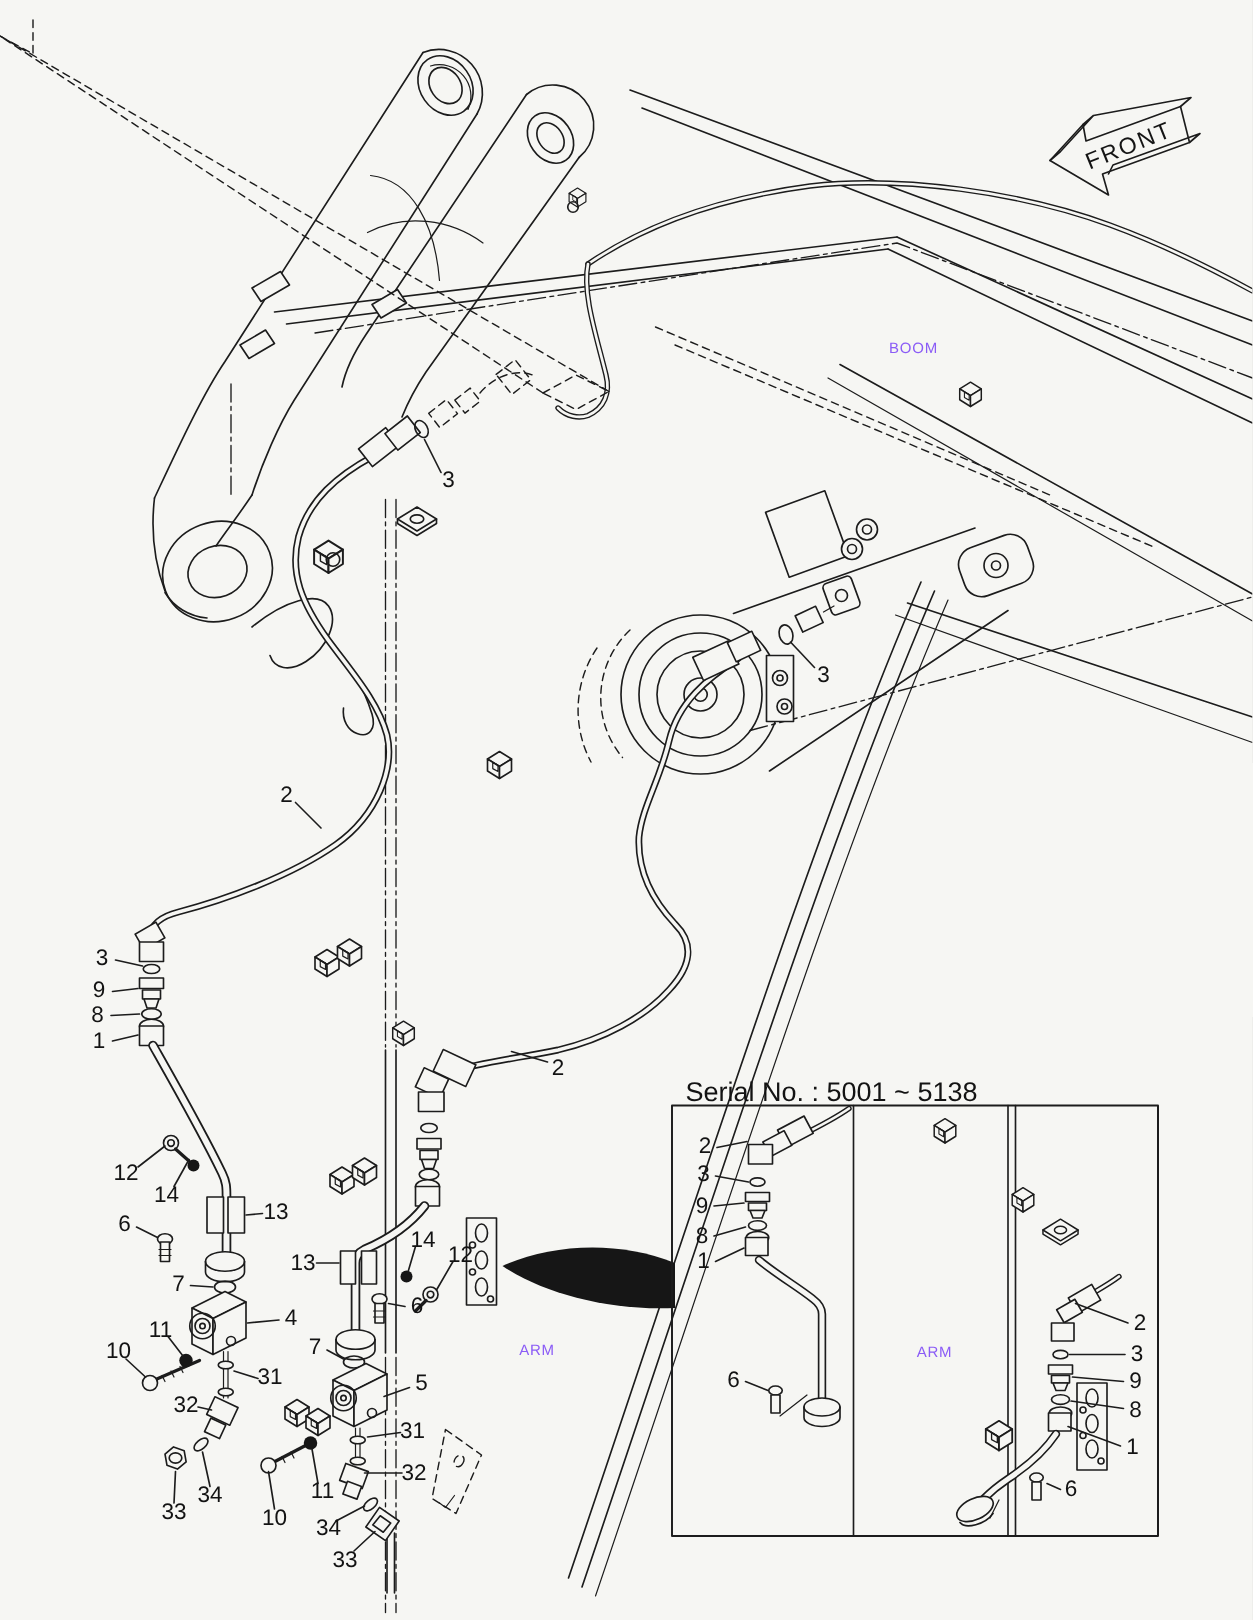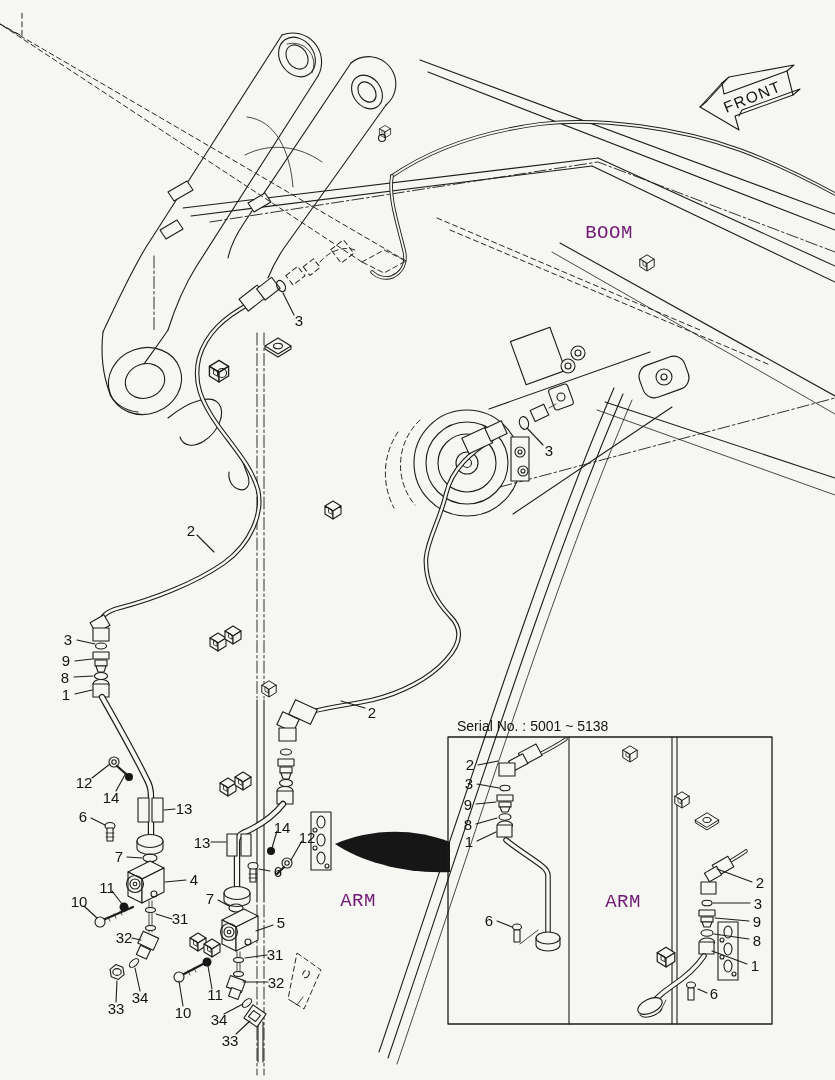--- a/index.html
+++ b/index.html
@@ -16,23 +16,23 @@
   #art .po{stroke-width:6.4;}           
   #art .pi{stroke:#f6f6f3;stroke-width:4;}   
   #art .th{stroke-width:.8;}
   #art .ld{stroke-width:.9;}
   #art .w2{stroke-width:2.2;}
   #art .dash{stroke-dasharray:5 3.5;stroke-width:.95;}
   #art .cl{stroke-dasharray:12 3 2.5 3;stroke-width:.9;}
   #art text{stroke:none;fill:#141414;}
   .callout{position:absolute;transform:translate(-50%,-50%);font-size:15px;color:#131313;
            line-height:1;white-space:nowrap;}
-  .lbl{position:absolute;transform:translate(-50%,-50%);font-size:19px;letter-spacing:.5px;
-       color:#701a75;white-space:nowrap;font-family:Liberation Mono, monospace;}
-  .serial{position:absolute;left:457px;top:718px;font-size:14px;color:#131313;white-space:nowrap;}
+  .lbl{position:absolute;transform:translate(-50%,-50%);font-size:10px;letter-spacing:.5px;
+       color:#8b5cf6;white-space:nowrap;}
+  .serial{position:absolute;left:457px;top:718px;font-size:18px;color:#131313;white-space:nowrap;}
 </style>
 </head>
 <body>
 
 <div class="stage">
 
 <svg id="art" width="835" height="1080" viewBox="0 0 835 1080">
   <defs>
     <g id="cube">
       <path class="f" d="M-8,-3 0,-8 8,-3 0,2 Z"></path>

